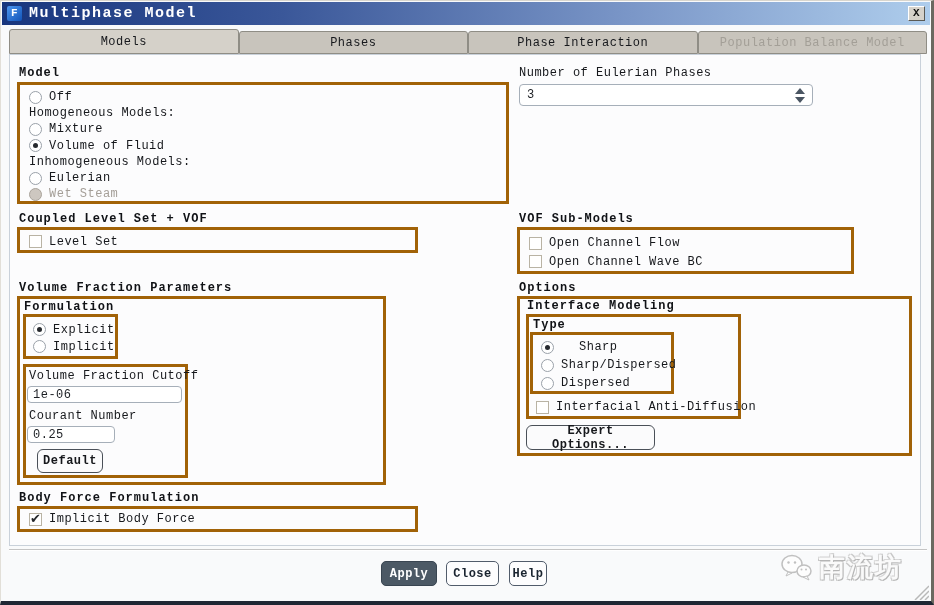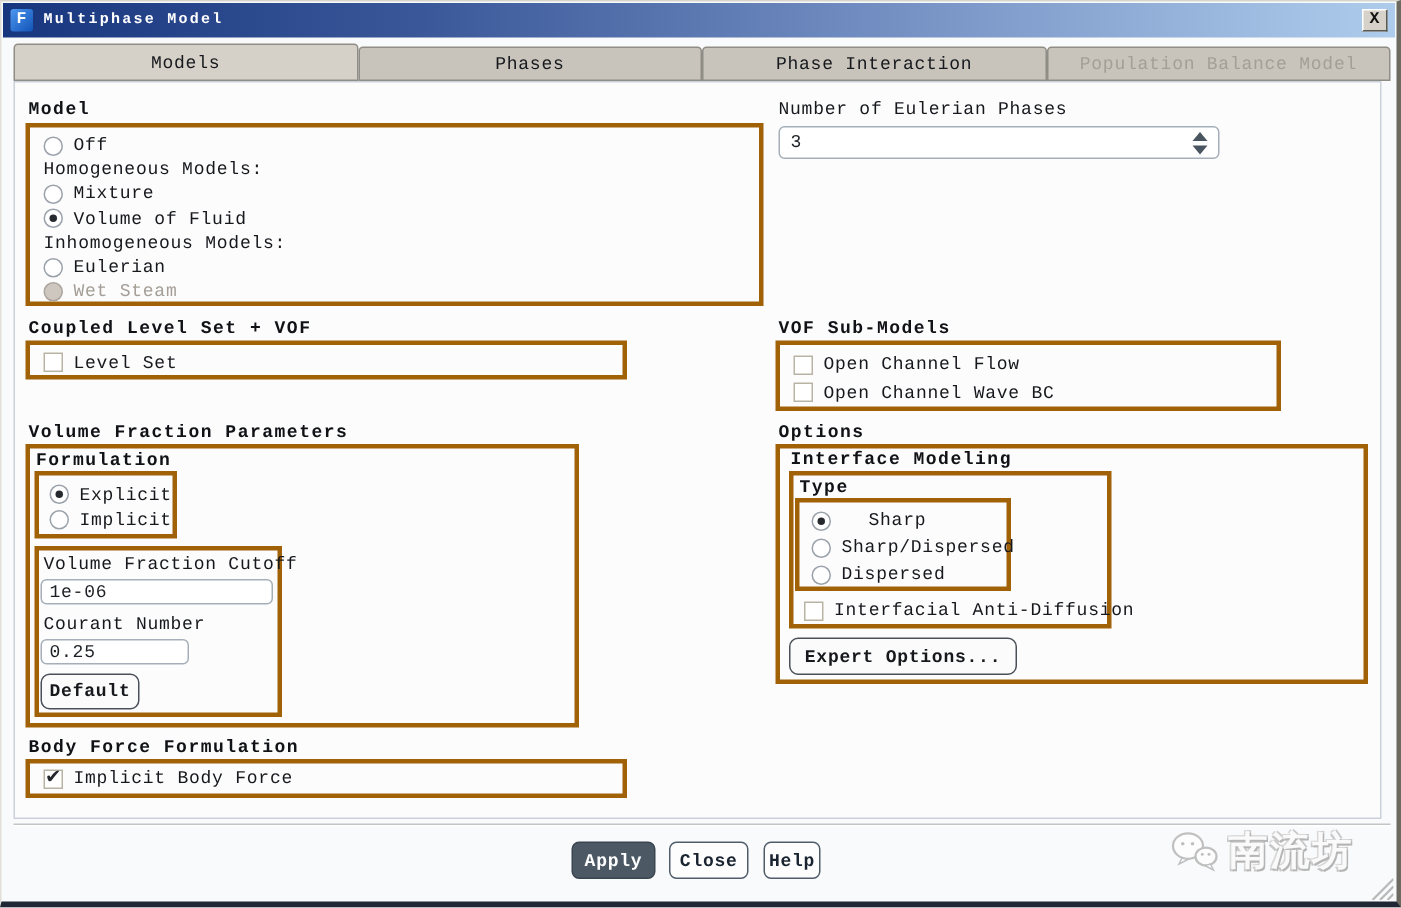--- a/index.html
+++ b/index.html
@@ -11,21 +11,21 @@
     font-size:12px;color:#16181c;letter-spacing:0.5px;
     border-top:1px solid #d8d5cd;border-left:1px solid #e2dfd8;
     border-right:3px solid #6b6960;border-bottom:4px solid #1f2734;
   }
   
   .titlebar{position:absolute;left:1px;top:1px;right:1px;height:23px;
     background:linear-gradient(to right,#18367e 0%,#3a5799 30%,#7b97c8 68%,#aecdec 100%);
     display:flex;align-items:center;padding:0 5px;}
   .app-icon{width:15px;height:15px;border-radius:2px;background:linear-gradient(135deg,#4d96ef,#1254b8);
     color:#fff;font-weight:bold;font-size:11px;line-height:15px;text-align:center;flex:0 0 auto;}
-  .title-text{color:#ffffff;font-weight:bold;font-size:10px;letter-spacing:1.5px;margin-left:7px;flex:1;}
+  .title-text{color:#ffffff;font-weight:bold;font-size:15px;letter-spacing:1.5px;margin-left:7px;flex:1;}
   .close-btn{width:17px;height:15px;background:#d6d2ca;border:1px solid;
     border-color:#ffffff #5a5a55 #5a5a55 #ffffff;color:#111;font-size:11px;font-weight:bold;
     line-height:13px;text-align:center;cursor:default;flex:0 0 auto;}
   
   .tabbar{position:absolute;left:8px;top:28px;width:918px;height:25px;display:flex;align-items:flex-end;}
   .tab{flex:1;height:23px;background:#c8c4bc;border:1px solid #8f8d85;border-radius:3px 3px 0 0;
     display:flex;align-items:center;justify-content:center;font-size:12px;letter-spacing:0.5px;}
   .tab.active{height:25px;background:#d5d1c9;}
   .tab.disabled{color:#a39f97;}
   
@@ -166,22 +166,22 @@
     </div>
     <div class="mrow" style="height:17px;padding-left:7px;">
       <span class="radio"></span>
       <span class="rlbl">Implicit</span>
     </div>
   </div>
   <div class="gbox" style="left:22px;top:363px;width:165px;height:114px;"></div>
   <div class="lbl" style="left:28px;top:368px;">Volume Fraction Cutoff</div>
   <input class="tinput" style="left: 26px; top: 385px; width: 155px;" value="1e-06">
   <div class="lbl" style="left:28px;top:408px;">Courant Number</div>
-  <input class="tinput" style="left: 26px; top: 425px; width: 99px;" value="0.25">
-  <button class="mini-btn" style="left:26px;top:448px;width:66px;height:24px;">Default</button>
+  <input class="tinput" style="left: 26px; top: 425px; width: 88px;" value="0.25">
+  <button class="mini-btn" style="left:36px;top:448px;width:66px;height:24px;">Default</button>
 
   <div class="hdr" style="left:518px;top:280px;">Options</div>
   <div class="gbox" style="left:516px;top:295px;width:395px;height:160px;"></div>
   <div class="hdr" style="left:526px;top:298px;">Interface Modeling</div>
   <div class="gbox" style="left:525px;top:313px;width:215px;height:105px;"></div>
   <div class="hdr" style="left:532px;top:317px;">Type</div>
   <div class="gbox" style="left:529px;top:331px;width:144px;height:62px;padding-top:3px;">
     <div class="mrow" style="height:18px;padding-left:8px;gap:18px;">
       <span class="radio sel"></span>
       <span class="rlbl">Sharp</span>
@@ -192,21 +192,21 @@
     </div>
     <div class="mrow" style="height:18px;padding-left:8px;">
       <span class="radio"></span>
       <span class="rlbl">Dispersed</span>
     </div>
   </div>
   <div class="mrow" style="position:absolute;left:526px;top:398px;">
     <span class="cb"></span>
     <span class="rlbl">Interfacial Anti-Diffusion</span>
   </div>
-  <button class="mini-btn" style="left:525px;top:424px;width:152px;height:25px;">Expert Options...</button>
+  <button class="mini-btn" style="left:525px;top:424px;width:129px;height:25px;">Expert Options...</button>
 
   <div class="hdr" style="left:18px;top:490px;">Body Force Formulation</div>
   <div class="gbox" style="left:16px;top:505px;width:401px;height:26px;display:flex;align-items:center;">
     <div class="mrow">
       <span class="cb checked"></span>
       <span class="rlbl">Implicit Body Force</span>
     </div>
   </div>
 
   <div class="separator"></div>

